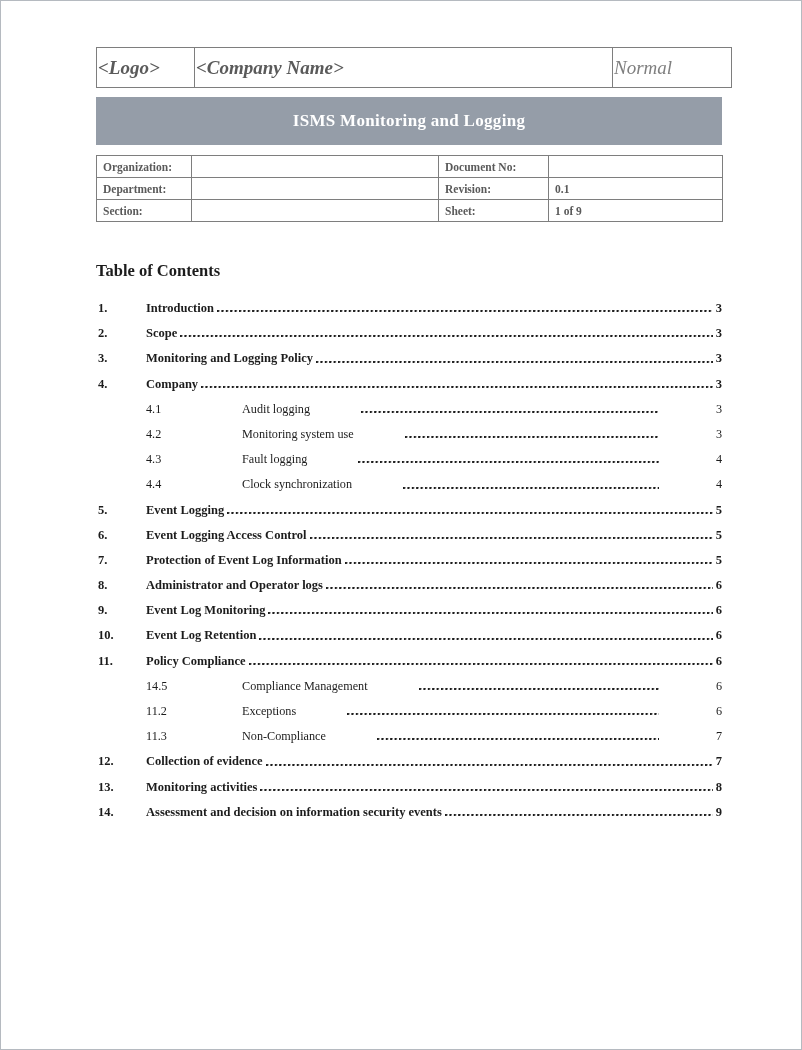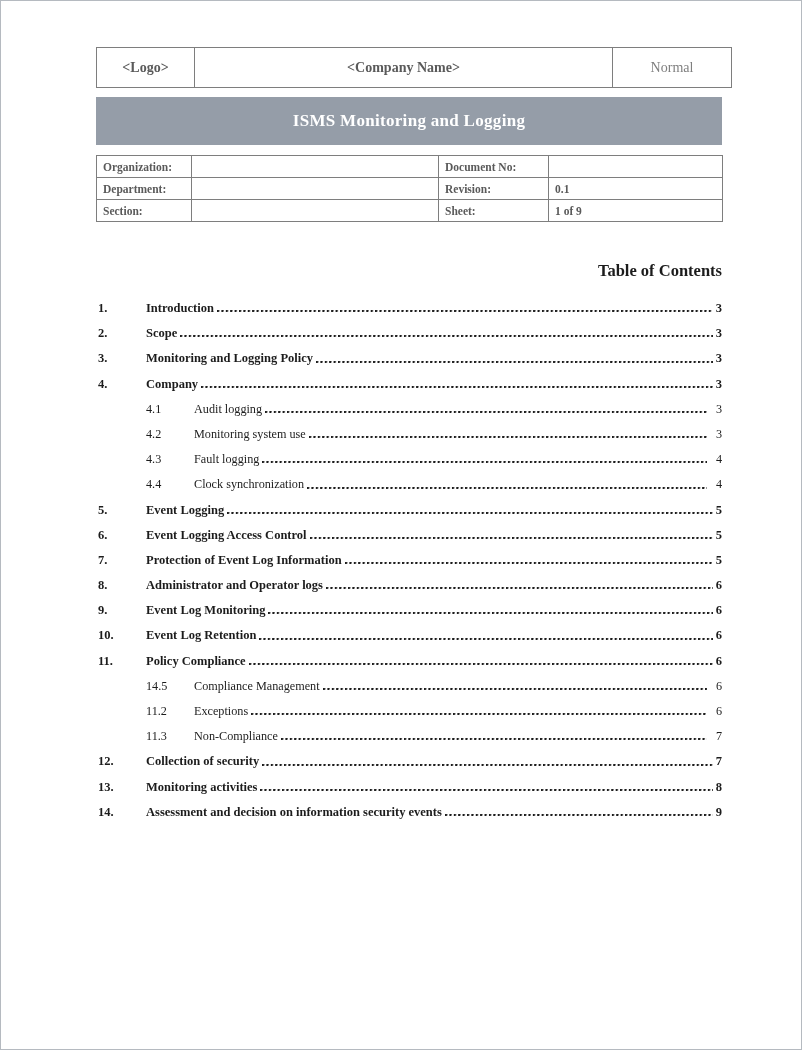--- a/index.html
+++ b/index.html
@@ -29,25 +29,25 @@
   
   .header-table{
     margin-top:46px;
     width:626px;
     border-collapse:collapse;
     table-layout:fixed;
   }
   .header-table td{
     border:1px solid var(--table-border);
     height:37px;
-    text-align:center;
     vertical-align:middle;
-    font-size:14px;
+    font-size:19px;
     font-weight:bold;
     color:var(--label-color);
+    font-style:italic;
   }
   .header-table td.cell-logo{width:95px;}
   .header-table td.cell-company{width:415px;}
   .header-table td.cell-normal{width:116px;font-weight:normal;color:var(--muted-color);}
   
   .banner{
     margin-top:9px;
     height:48px;
     background:var(--banner-bg);
     display:flex;align-items:center;justify-content:center;
@@ -73,41 +73,41 @@
     padding:0 0 0 6px;
     vertical-align:middle;
   }
   .info-table col.c1{width:95px;}
   .info-table col.c2{width:247px;}
   .info-table col.c3{width:110px;}
   .info-table col.c4{width:174px;}
   
   .toc-heading{
     margin-top:38px;
-    text-align:right;
+    text-align:left;
     font-size:16.5px;
     font-weight:bold;
     color:var(--text-color);
     line-height:22px;
   }
   .toc-list{
     margin-top:14px;
     width:626px;
   }
   .toc-row{
     display:flex;
     align-items:baseline;
     height:25.2px;
     line-height:25.2px;
     color:var(--text-color);
     font-size:12.5px;
     cursor:pointer;
   }
   .toc-row.level1{font-weight:bold;padding-left:2px;}
-  .toc-row.level2{font-weight:normal;font-size:12.2px;padding-left:50px;}
+  .toc-row.level2{font-weight:normal;font-size:12.2px;padding-left:50px;gap:48px;}
   .toc-num{flex:none;display:inline-block;width:48px;}
   .toc-title{flex:none;white-space:nowrap;}
   .leader{
     flex:1 1 auto;
     align-self:flex-end;
     height:4px;
     margin:0 1px 8px 3px;
     background-image:radial-gradient(circle at 1.1px 1.9px, var(--text-color) 1.02px, transparent 1.4px);
     background-size:4.4px 4px;
     background-repeat:repeat-x;
@@ -270,21 +270,21 @@
     <span class="toc-page">6</span>
   </div>
         <div class="toc-row level2">
     <span class="toc-num">11.3</span>
     <span class="toc-title">Non-Compliance</span>
     <span class="leader"></span>
     <span class="toc-page">7</span>
   </div>
         <div class="toc-row level1">
     <span class="toc-num">12.</span>
-    <span class="toc-title">Collection of security</span>
+    <span class="toc-title">Collection of evidence</span>
     <span class="leader"></span>
     <span class="toc-page">7</span>
   </div>
         <div class="toc-row level1">
     <span class="toc-num">13.</span>
     <span class="toc-title">Monitoring activities</span>
     <span class="leader"></span>
     <span class="toc-page">8</span>
   </div>
         <div class="toc-row level1">

